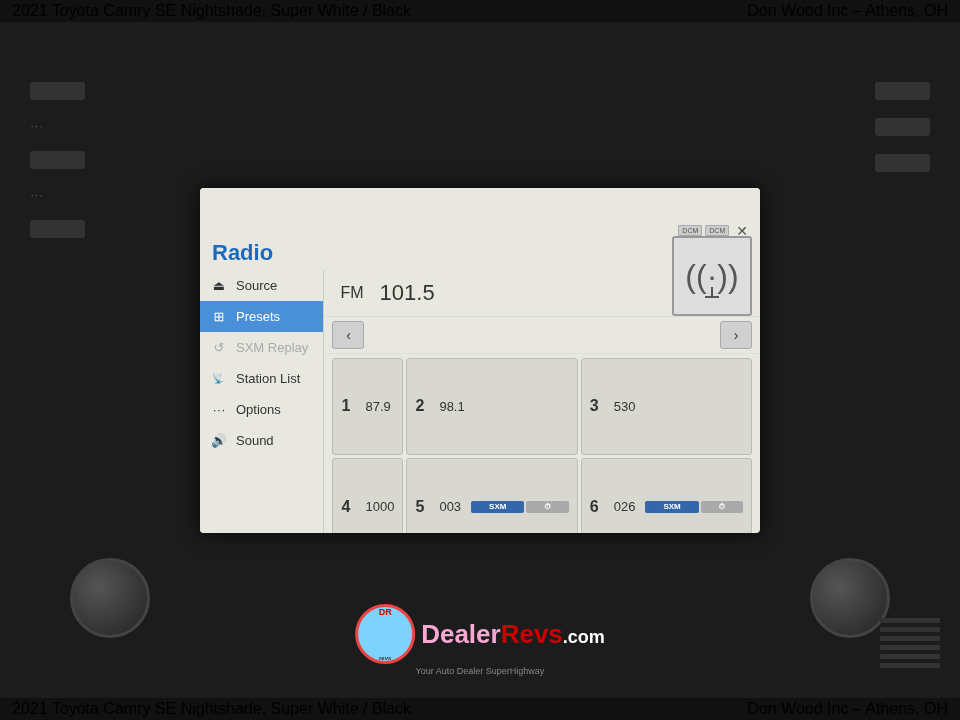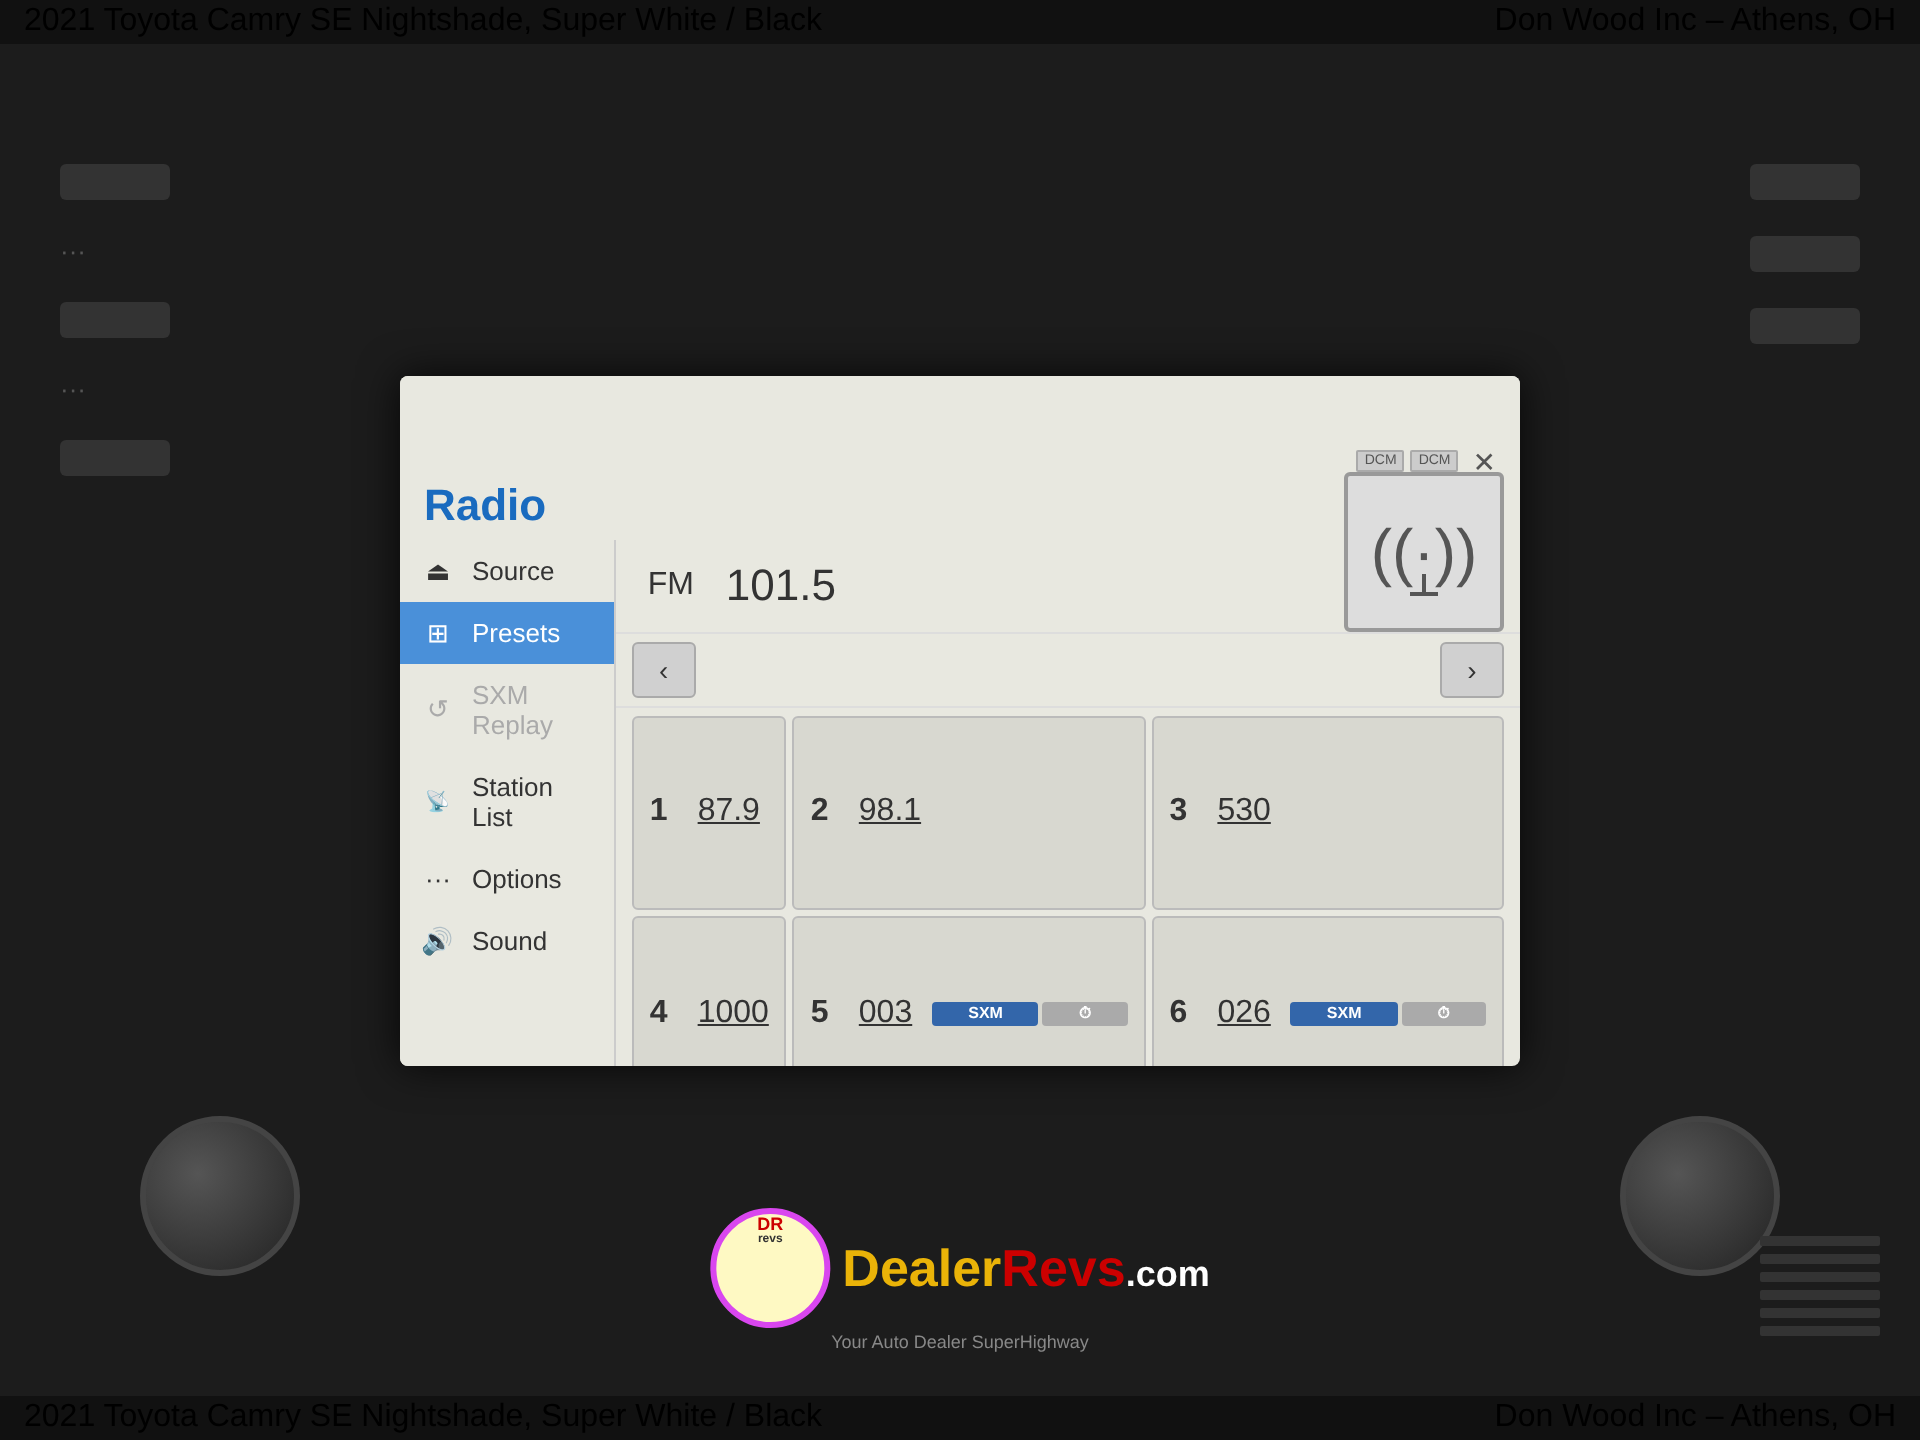--- a/index.html
+++ b/index.html
@@ -269,49 +269,48 @@
       font-size: 13px;
     }
     .preset-num {
       font-size: 16px;
       font-weight: bold;
       color: #333;
       min-width: 16px;
     }
     .preset-val {
       color: #333;
-      font-size: 16px;
-      text-decoration: underline;
+      font-size: 13px;
     }
     .preset-tags {
       display: flex;
       gap: 2px;
       margin-left: 2px;
     }
     .preset-tag {
       font-size: 8px;
       background: #aaa;
       color: white;
       padding: 1px 18px;
       border-radius: 2px;
       font-weight: bold;
     }
     .preset-tag.hd {
       background: #3366aa;
     }
     .dealer-circle {
       width: 60px;
       height: 60px;
-      background: #fef9c3;
+      background: #7dd3fc;
       border-radius: 50%;
-      border: 3px solid #d946ef;
+      border: 3px solid #ef4444;
       display: flex;
       flex-direction: column;
       align-items: center;
-      justify-content: flex-start;
+      justify-content: space-between;
       font-size: 7px;
       font-weight: bold;
       color: #333;
       position: relative;
     }
 
     
     .right-deco {
       position: absolute;
       right: 20px;
@@ -480,21 +479,21 @@
 
   <div class="knob-right" style="position:absolute;right:70px;bottom:60px;"></div>
 
   <div style="position:absolute;bottom:22px;left:50%;transform:translateX(-50%);display:flex;flex-direction:column;align-items:center;">
     <div style="display:flex;align-items:center;gap:6px;">
       <div class="dealer-circle">
         <span style="font-size:9px;font-weight:bold;color:#cc0000;">DR</span>
         <span style="font-size:6px;color:#333;">revs</span>
       </div>
       <div>
-        <span style="font-size:26px;font-weight:bold;color:#eab308;">Dealer</span><span style="font-size:26px;font-weight:bold;color:#cc0000;">Revs</span><span style="font-size:18px;font-weight:bold;color:#fff;margin-top:37px;">.com</span>
+        <span style="font-size:26px;font-weight:bold;color:#f9a8d4;">Dealer</span><span style="font-size:26px;font-weight:bold;color:#cc0000;">Revs</span><span style="font-size:18px;font-weight:bold;color:#fff;margin-top:37px;">.com</span>
       </div>
     </div>
     <div style="font-size:9px;color:#888;margin-top:2px;">Your Auto Dealer SuperHighway</div>
   </div>
 
   <div class="right-deco">
     <div class="deco-bar"></div>
     <div class="deco-bar"></div>
     <div class="deco-bar"></div>
     <div class="deco-bar"></div>

